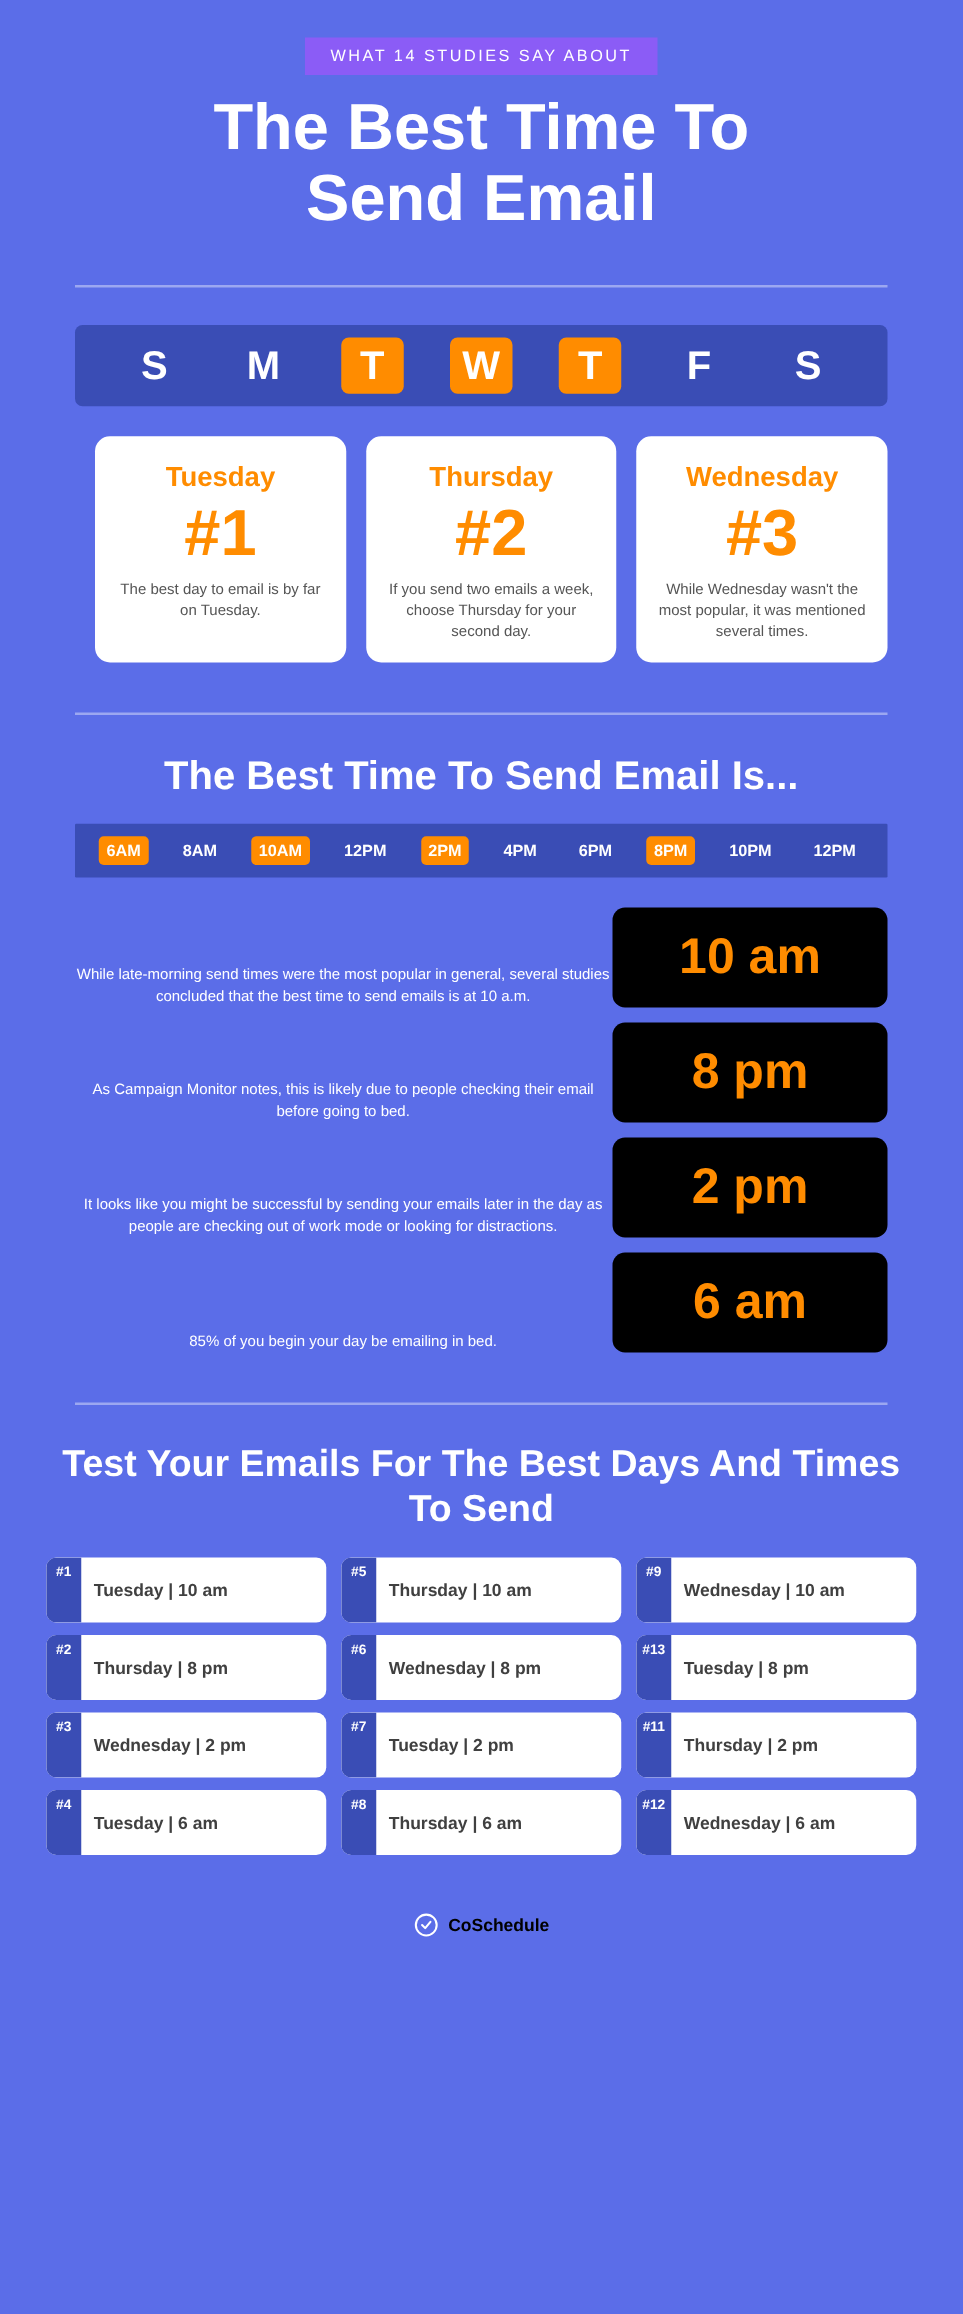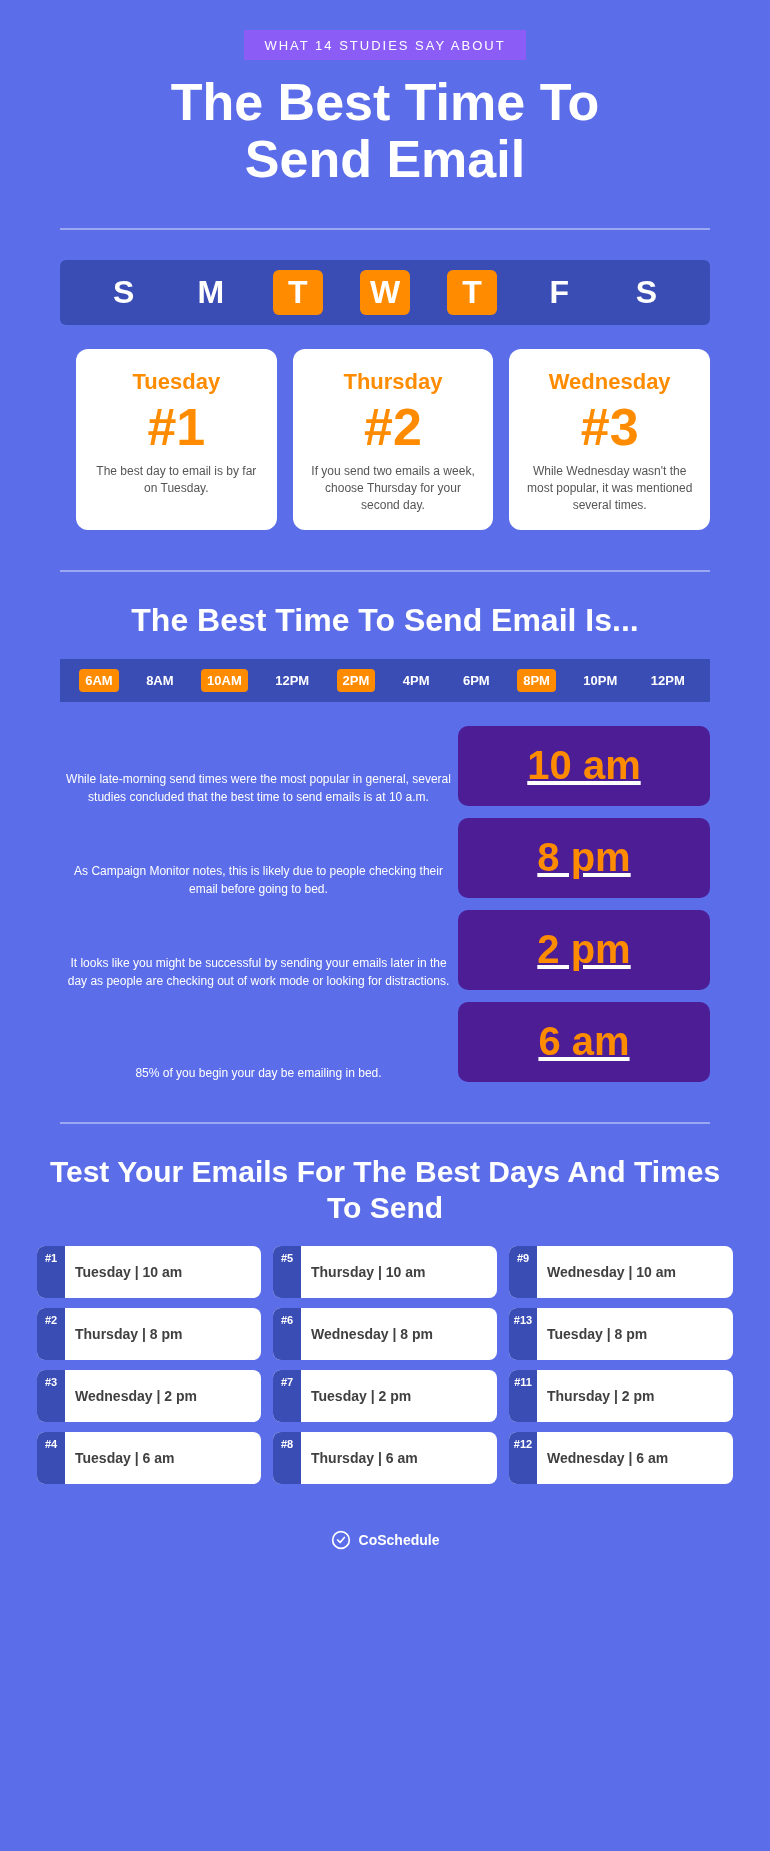--- a/index.html
+++ b/index.html
@@ -145,28 +145,27 @@
       gap: 1px;
     }
     .time-row-desc {
       flex: 1;
       font-size: 12px;
       color: white;
       text-align: center;
       line-height: 1.5;
     }
     .time-row-box {
-      background-color: #4c1d95;
+      background-color: #000000;
       border-radius: 10px;
-      width: 252px;
+      width: 220px;
       height: 80px;
       display: flex;
       align-items: center;
       justify-content: center;
-      text-decoration: underline;
     }
     .time-row-value {
       font-size: 40px;
       font-weight: 900;
       color: #ff8c00;
     }
 
     
     .test-section {
       padding: 10px 37px 30px;
@@ -224,21 +223,21 @@
       text-align: center;
       padding: 16px;
       display: flex;
       align-items: center;
       justify-content: center;
       gap: 8px;
     }
     .footer-logo {
       font-size: 14px;
       font-weight: 700;
-      color: #ffffff;
+      color: #000000;
     }
     .footer-icon {
       width: 20px;
       height: 20px;
     }
   </style>
 </head>
 <body>
 
 <div class="header">

